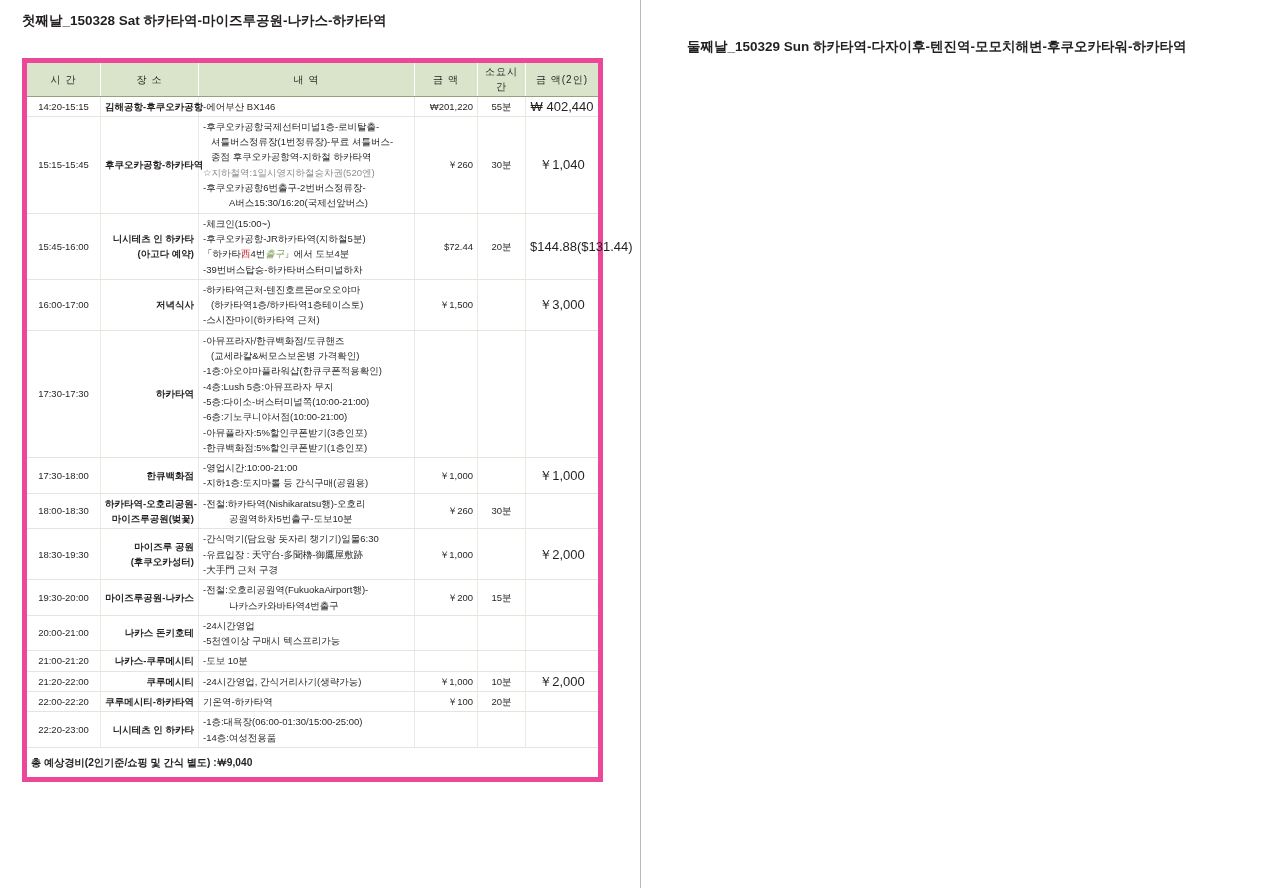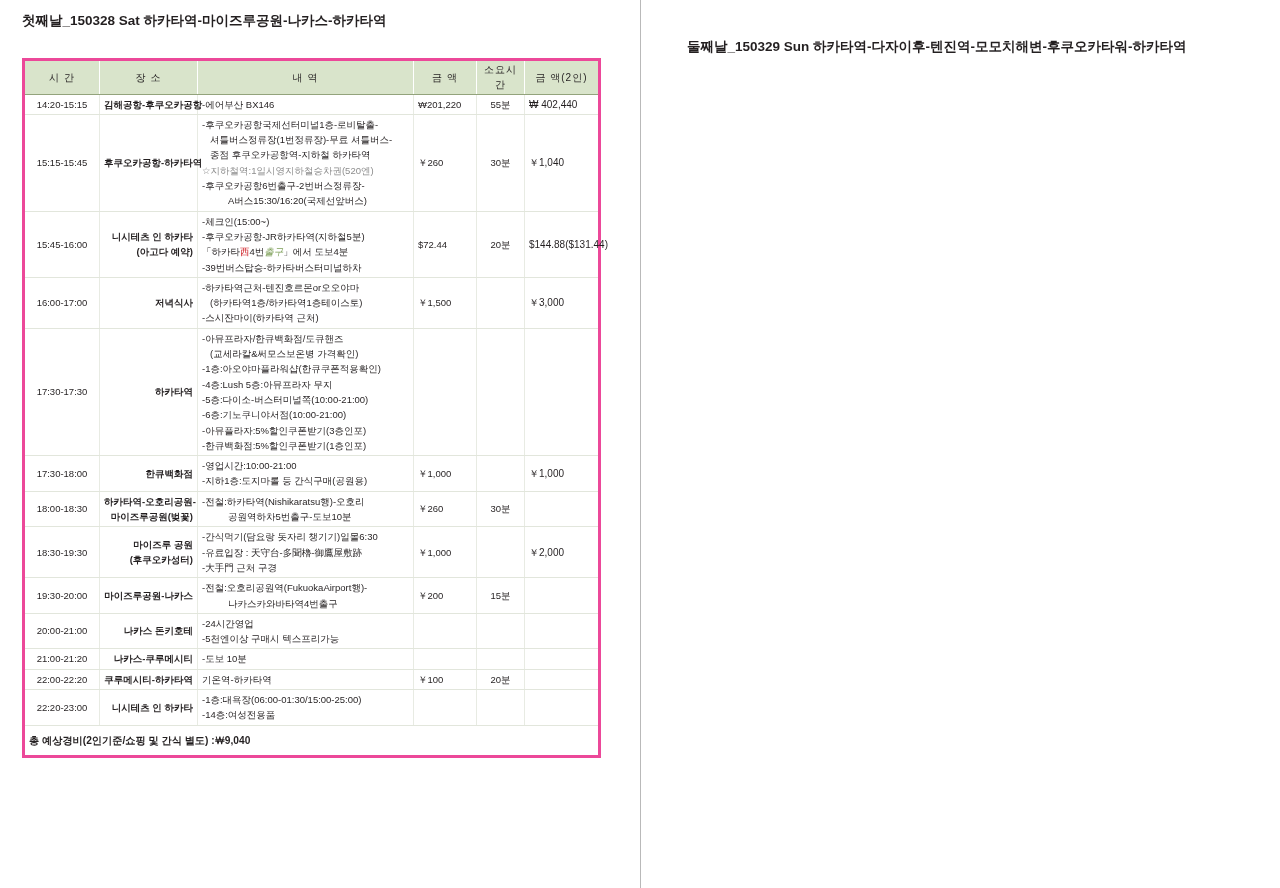--- a/index.html
+++ b/index.html
@@ -38,21 +38,21 @@
   .panel-left table.sched{left:22px;top:58px;width:576px;}
 
   table.sched td,table.sched th{
     padding:2px 4px;
     vertical-align:middle;
     line-height:15.3px;
     font-weight:normal;
   }
 
   
-  .green table.sched{border:3px solid #ec4899;}
+  .green table.sched{border:5px solid #ec4899;}
   .green thead th{
     background:#d9e4cb;
     border-left:1px solid #ffffff;
     border-right:1px solid #ffffff;
     border-bottom:1px solid #93a37c;
     font-size:10px;text-align:center;
     letter-spacing:1px;
     height:18px;padding:1px 2px;
   }
   .green tbody td{
@@ -75,23 +75,23 @@
   col.w-time{width:76px;}
   col.w-place{width:98px;}
   col.w-desc{width:216px;}
   col.w-amt{width:63px;}
   col.w-dur{width:48px;}
   col.w-amt2{width:75px;}
 
   td.c-time{text-align:center;white-space:nowrap;font-size:9.5px;}
   td.c-place{text-align:right;font-size:9.5px;padding-left:8px;}
   td.c-desc{text-align:left;font-size:9.5px;padding-left:6px;}
-  td.c-amt{white-space:nowrap;font-size:9.5px;padding-right:7px;}
+  td.c-amt{text-align:right;white-space:nowrap;font-size:9.5px;padding-right:7px;}
   td.c-dur{text-align:center;white-space:nowrap;font-size:9.5px;}
-  td.c-amt2{text-align:left;white-space:nowrap;font-size:10px;padding-right:7px;}
+  td.c-amt2{text-align:center;white-space:nowrap;font-size:13px;padding-right:7px;}
 
   td.c-desc .ln{display:block;white-space:nowrap;}
   td.c-place .ln{display:block;white-space:nowrap;}
   .ind{padding-left:8px;}
   .ind2{padding-left:26px;}
 
   .b{font-weight:bold;}
   .red{color:#d0252c;}
   .grn{color:#7fa05a;font-style:italic;}
   .gry{color:#8d8d8d;}
@@ -281,20 +281,32 @@
               <span class="ln b">나카스-쿠루메시티</span>
             </td>
             <td class="c-desc">
               <span class="ln">-도보 10분</span>
             </td>
             <td class="c-amt"></td>
             <td class="c-dur"></td>
             <td class="c-amt2"></td>
           </tr>
           <tr>
+            <td class="c-time">21:20-22:00</td>
+            <td class="c-place">
+              <span class="ln b">쿠루메시티</span>
+            </td>
+            <td class="c-desc">
+              <span class="ln">-24시간영업, 간식거리사기(생략가능)</span>
+            </td>
+            <td class="c-amt">￥1,000</td>
+            <td class="c-dur">10분</td>
+            <td class="c-amt2">￥2,000</td>
+          </tr>
+          <tr>
             <td class="c-time">22:00-22:20</td>
             <td class="c-place">
               <span class="ln b">쿠루메시티-하카타역</span>
             </td>
             <td class="c-desc">
               <span class="ln">기온역-하카타역</span>
             </td>
             <td class="c-amt">￥100</td>
             <td class="c-dur">20분</td>
             <td class="c-amt2"></td>

